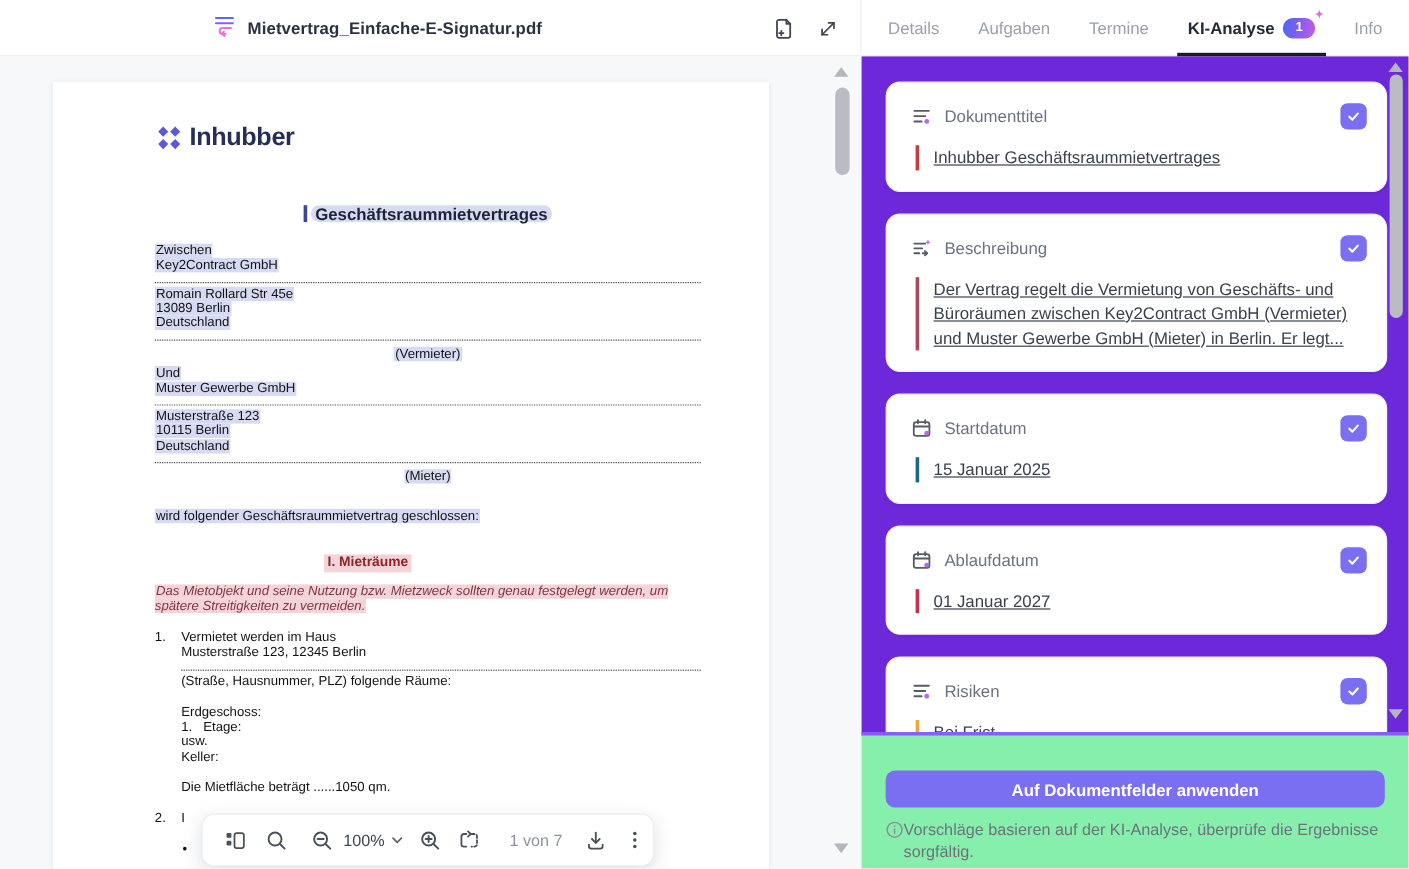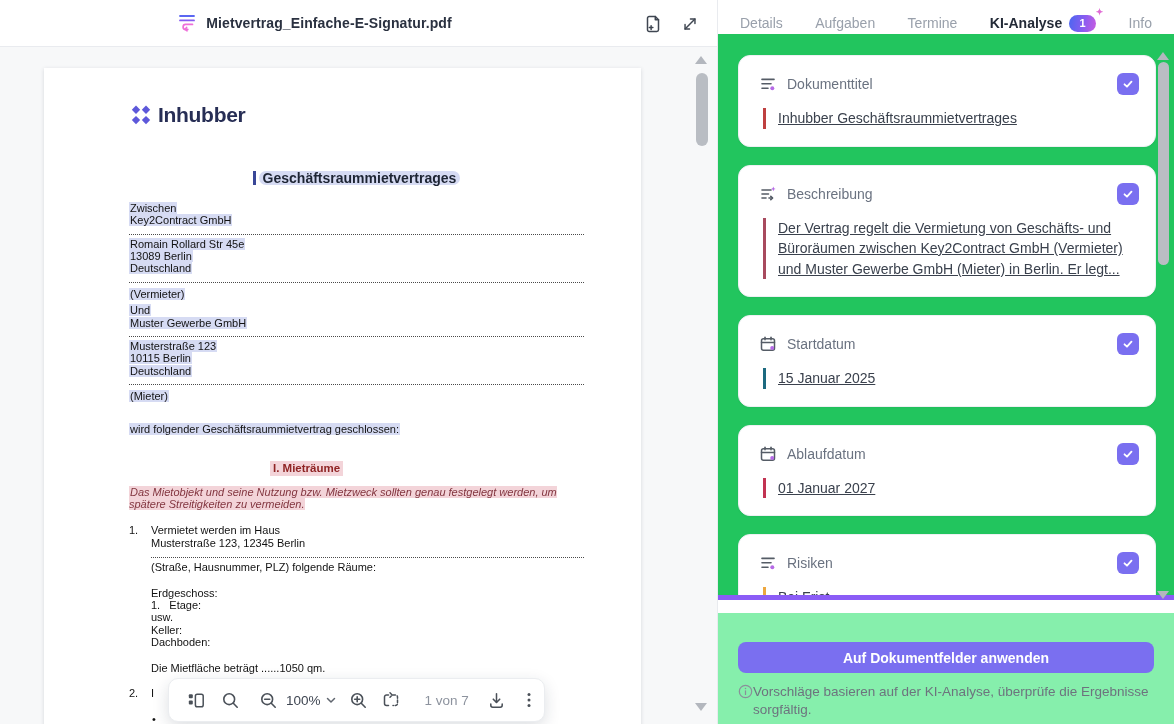--- a/index.html
+++ b/index.html
@@ -36,21 +36,21 @@
   .logo-row { margin-top:34px; display:flex; align-items:center; gap:5px; height:26px; }
   .logo-word { font-size:21px; font-weight:700; color:#272e55; letter-spacing:-.3px; }
   .doc-title-row { margin-top:43px; text-align:center; }
   .doc-title-inner { display:inline-flex; align-items:stretch; }
   .title-bar { width:3px; background:#3a4797; margin-right:3px; }
   .doc-title-text { font-size:14px; font-weight:700; color:#1d2433; background:#d6dbf3; padding:1px 4px;border-radius:7px; }
   .hl { background:#d6dbf3; padding:0 1px; }
   .hlp { background:#f3d4d9; padding:0 1px; }
   .dotline { border-bottom:1.5px dotted #4a4a4a; height:1px; margin:7px 0 3px 0; }
   .dotline.ind { margin-left:22px; }
-  .right { text-align:left; }
+  .right { text-align:center; }
   .role-line { margin:5px 0 4px 0; }
   .intro-line { margin-top:20px; }
   .sec-head { margin-top:26px; margin-left:135px; display:inline-flex; align-items:center; }
   .sec-bar { width:3px; background:#9c2b2b; margin-right:3px; }
   .sec-text { font-size:11.5px; font-weight:700; color:#8f2424; background:#f3d4d9; padding:1px 3px; }
   .sec-note { margin-top:10px; font-style:italic; color:#82353f; }
   .list-item { margin-top:14px; display:flex; }
   .list-no { width:22px; flex-shrink:0; }
   .ind22 { margin-left:22px; }
   .rooms { margin-top:13px; }
@@ -75,22 +75,22 @@
   .tri-down { width:0; height:0; border-left:6px solid transparent; border-right:6px solid transparent; border-top:8px solid #b3b7be; }
   .sb-thumb { background:#b9bdc3; border-radius:6px; }
   .viewer .tri-up { position:absolute; right:10px; top:9px; }
   .viewer .sb-thumb { position:absolute; right:9px; top:26px; width:12px; height:73px; }
   .viewer .tri-down { position:absolute; right:10px; top:656px; }
   .panel-tri-up { position:absolute; left:1157px; top:52px; }
   .panel-thumb { position:absolute; left:1158px; top:62px; width:11px; height:203px; }
   .panel-tri-down { position:absolute; left:1157px; top:591px; }
 
   
-  .panel-scroll { position:absolute; left:718px; top:34px; width:456px; height:566px; overflow:hidden;
-    border-bottom:5px solid #8b5cf6; padding:21px 18px 0 20px; background:#22c55e; }
+  .panel-scroll { position:absolute; left:718px; top:47px; width:456px; height:566px; overflow:hidden;
+    border-bottom:3px solid #8b5cf6; padding:21px 18px 0 20px; background:#6d28d9; }
   .ai-card { background:#fff; border:1px solid #eef0f3; border-radius:12px; padding:17px 16px 17px 20px;
     margin-bottom:18px; box-shadow:0 1px 2px rgba(25,35,55,.04); }
   .ai-card-head { display:flex; align-items:center; gap:10px; }
   .ai-card-label { font-size:14px; color:#6a7280; font-weight:500; }
   .ai-check { margin-left:auto; width:22px; height:22px; border-radius:6px; display:flex; align-items:center;
     justify-content:center; cursor:pointer; background:#7a6ff0; }
   .ai-card-value { margin-top:13px; margin-left:4px; padding-left:12px; border-left:3px solid #888;
     font-size:14px; color:#3a414d; line-height:20.5px;text-decoration:underline; }
 
   .panel-bottom { position:absolute; left:718px; top:613px; width:456px; height:111px; background:#86efac; padding:29px 20px 0 20px; }
@@ -208,21 +208,20 @@
           </span>
         </div>
         <div class="dotline ind" style="margin-top:8px"></div>
         <p class="ind22"><span>(Straße, Hausnummer, PLZ) folgende Räume:</span></p>
 
         <div class="rooms ind22">
           <p>Erdgeschoss:</p>
           <p>1.   Etage:</p>
           <p>usw.</p>
           <p>Keller:</p>
-          <p>Dachboden:</p>
         </div>
 
         <p class="area-line ind22">Die Mietfläche beträgt ......1050 qm.</p>
 
         <div class="list-item item2">
           <span class="list-no">2.</span>
           <span>I</span>
         </div>
         <p class="bullet-line">•</p>
       </div>

